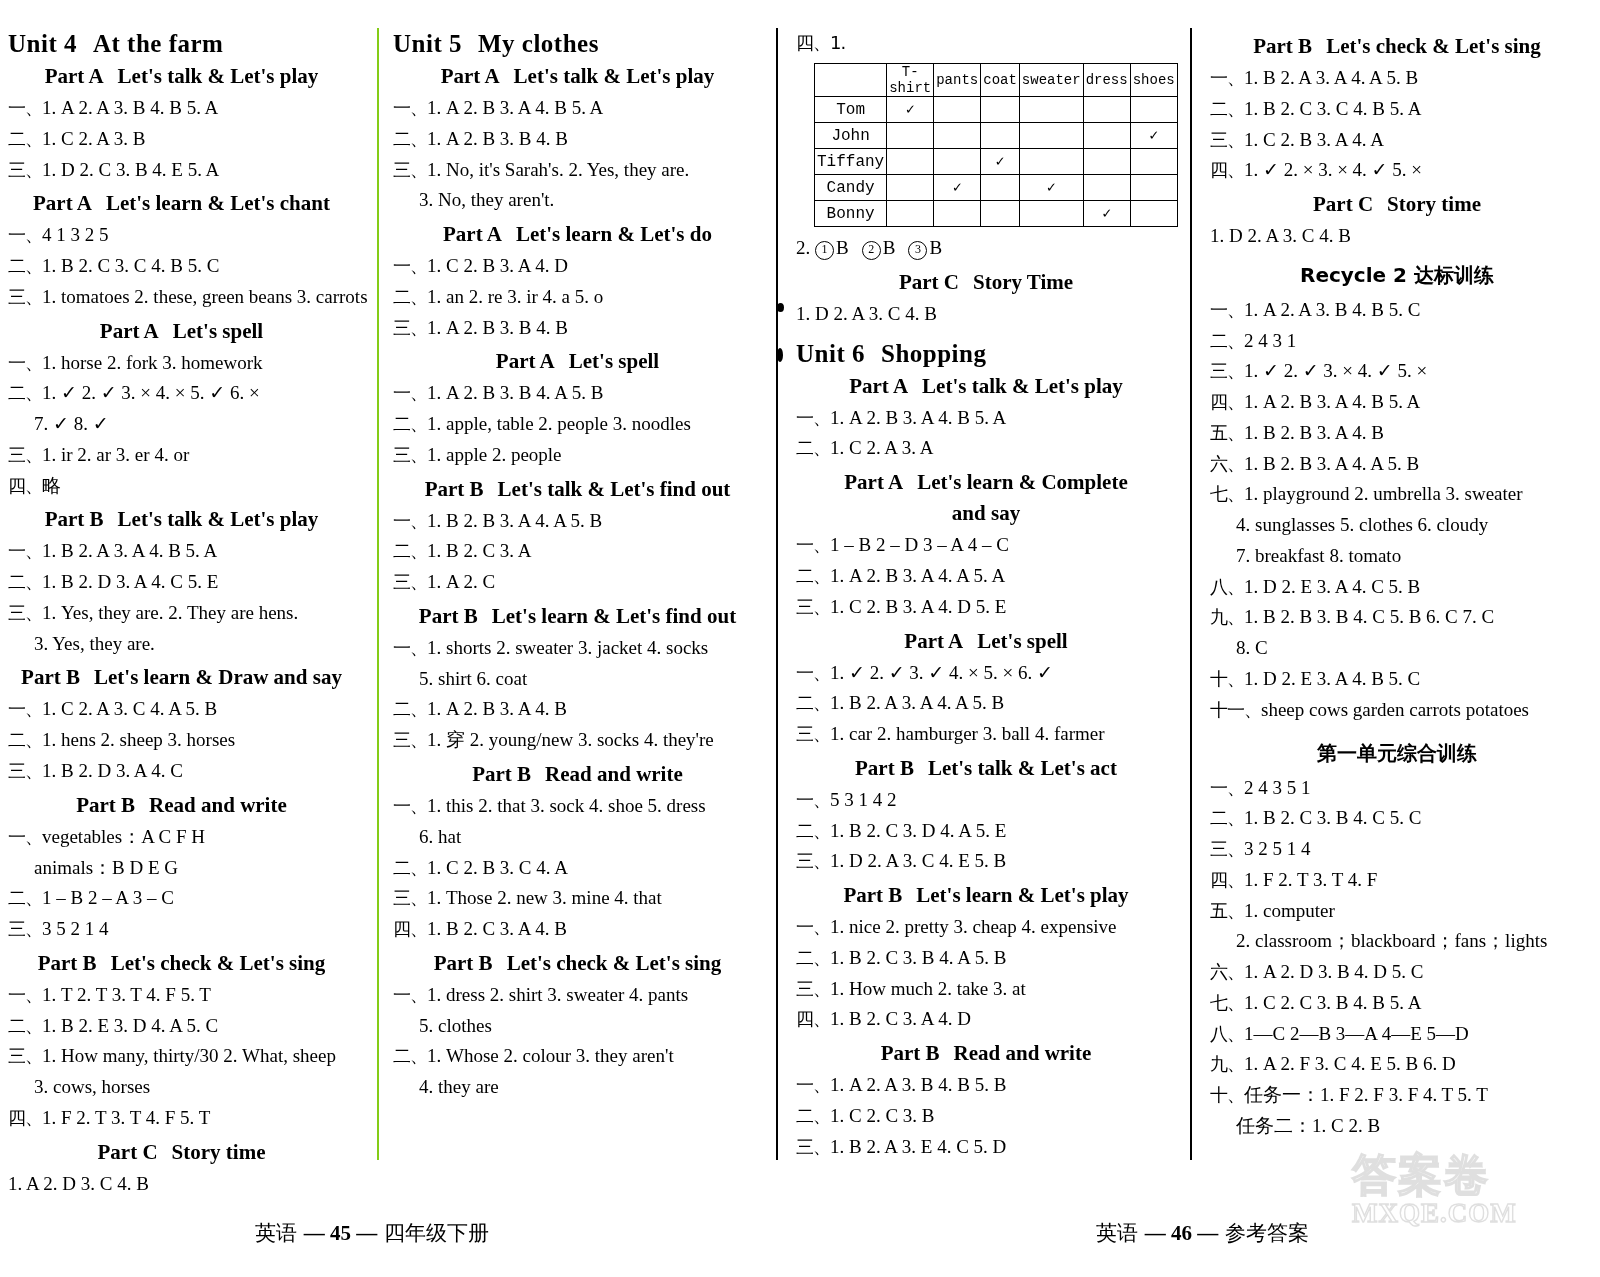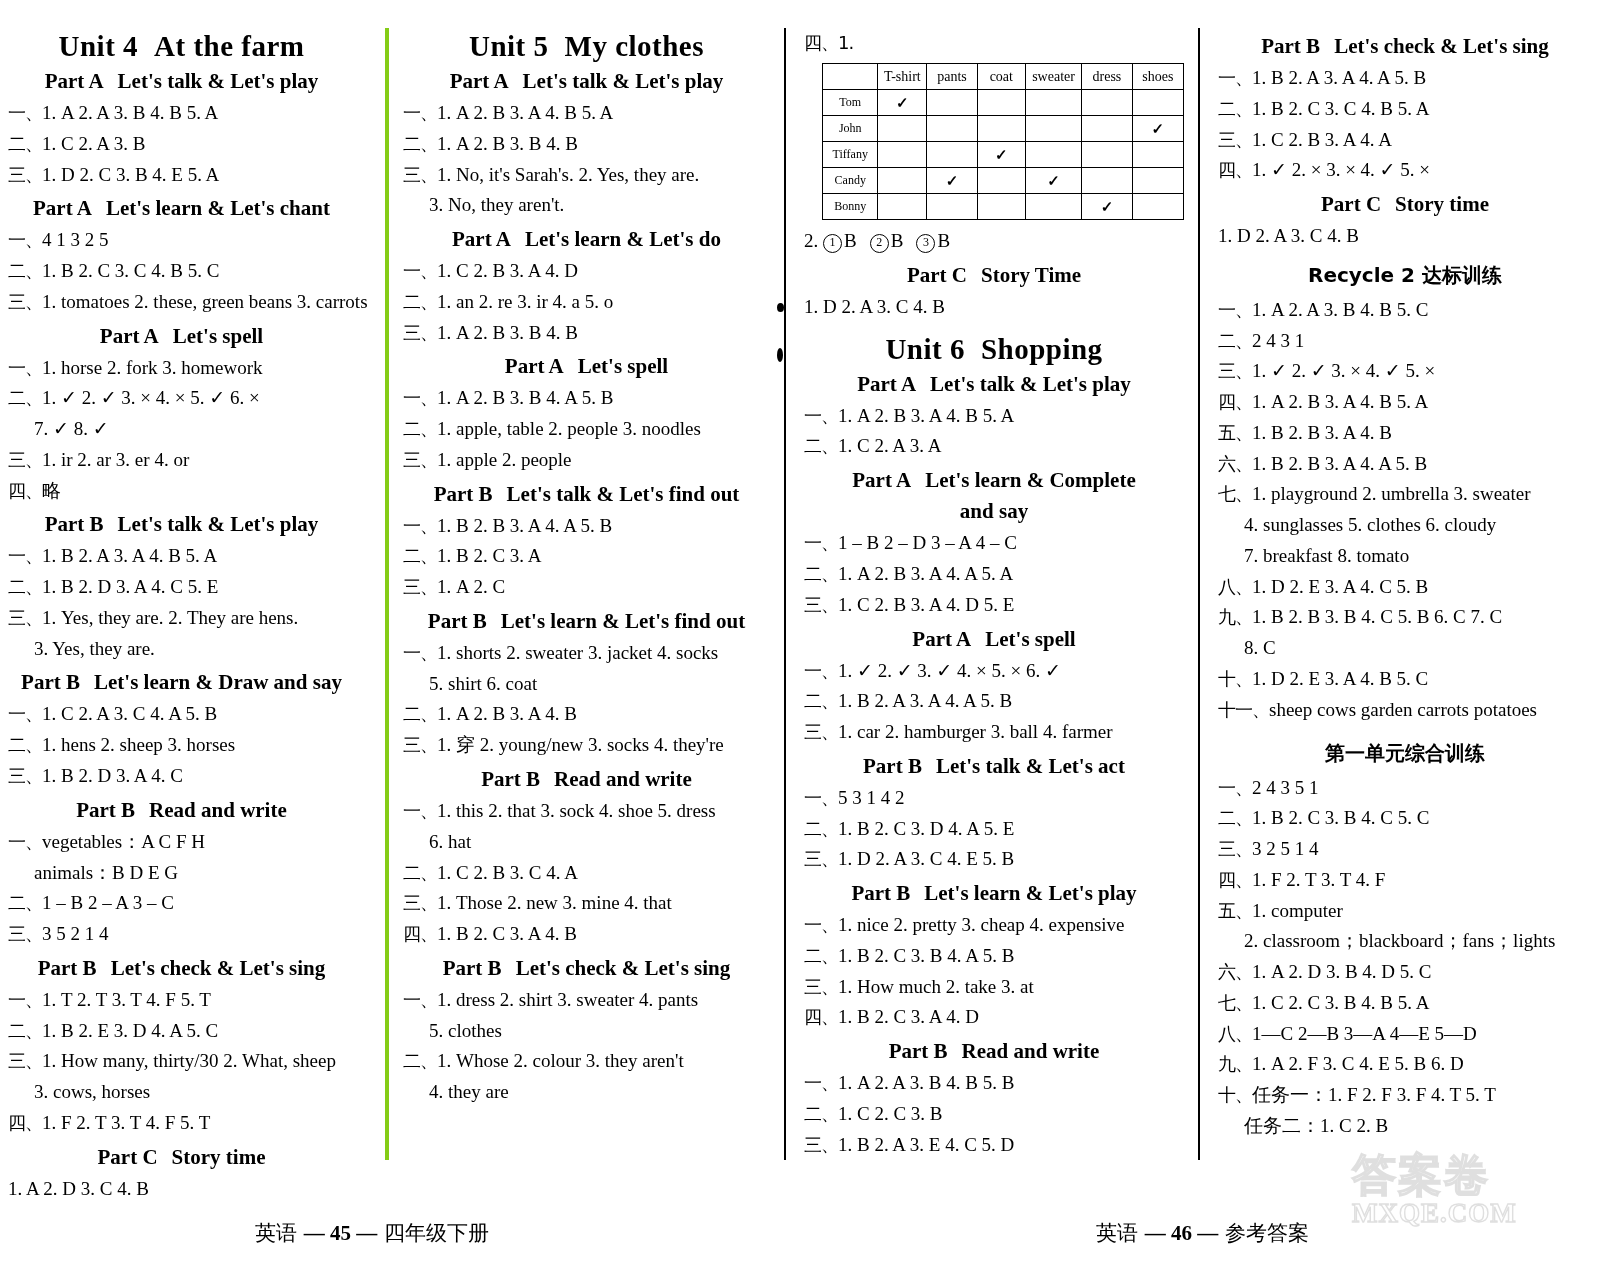--- a/index.html
+++ b/index.html
@@ -25,28 +25,27 @@
     width: 1600px;
     height: 1160px;
     box-sizing: border-box;
     padding-top: 28px;
   }
   .col {
     position: relative;
     box-sizing: border-box;
   }
   .col1 { width: 365px; padding-left: 8px; padding-right: 10px; }
-  .col2 { width: 395px; padding-left: 14px; padding-right: 10px; border-left: 4px solid #84cc16; margin-left: 20px;}
+  .col2 { width: 395px; padding-left: 14px; padding-right: 10px; border-left: 2px solid #84cc16; margin-left: 12px;}
   .col3 { width: 410px; padding-left: 18px; padding-right: 10px; border-left: 2px solid #000; margin-left: 4px;}
   .col4 { width: 400px; padding-left: 18px; padding-right: 6px; border-left: 2px solid #000; margin-left: 4px;}
 
   .unit-title {
     font-weight: bold;
-    font-size: 29px;
-    text-align: center;
+    font-size: 25px;
     letter-spacing: 0.5px;
     margin: 2px 0 6px 0;
     white-space: nowrap;
   }
   .unit-title .sp { display:inline-block; width: 16px; }
 
   .part-head {
     font-weight: bold;
     font-size: 21px;
     text-align: center;
@@ -85,24 +84,25 @@
     font-family: "Liberation Serif", "DejaVu Serif", serif;
   }
   table.clothes td, table.clothes th {
     border: 1px solid #000;
     width: 58px;
     height: 25px;
     text-align: center;
     vertical-align: middle;
     font-weight: normal;
     padding: 0 2px;
+    font-family: Liberation Mono, monospace;
   }
   table.clothes td.rowhead, table.clothes th.corner {
     width: 62px;
-    font-size: 12px;
+    font-size: 16px;
     margin-left: 48px;
   }
   table.clothes th { font-size: 14px; }
   .tick { font-size: 15px; font-weight: bold; }
 
   .circnum {
     display: inline-block;
     border: 1.4px solid #000;
     border-radius: 50%;
     width: 17px;

